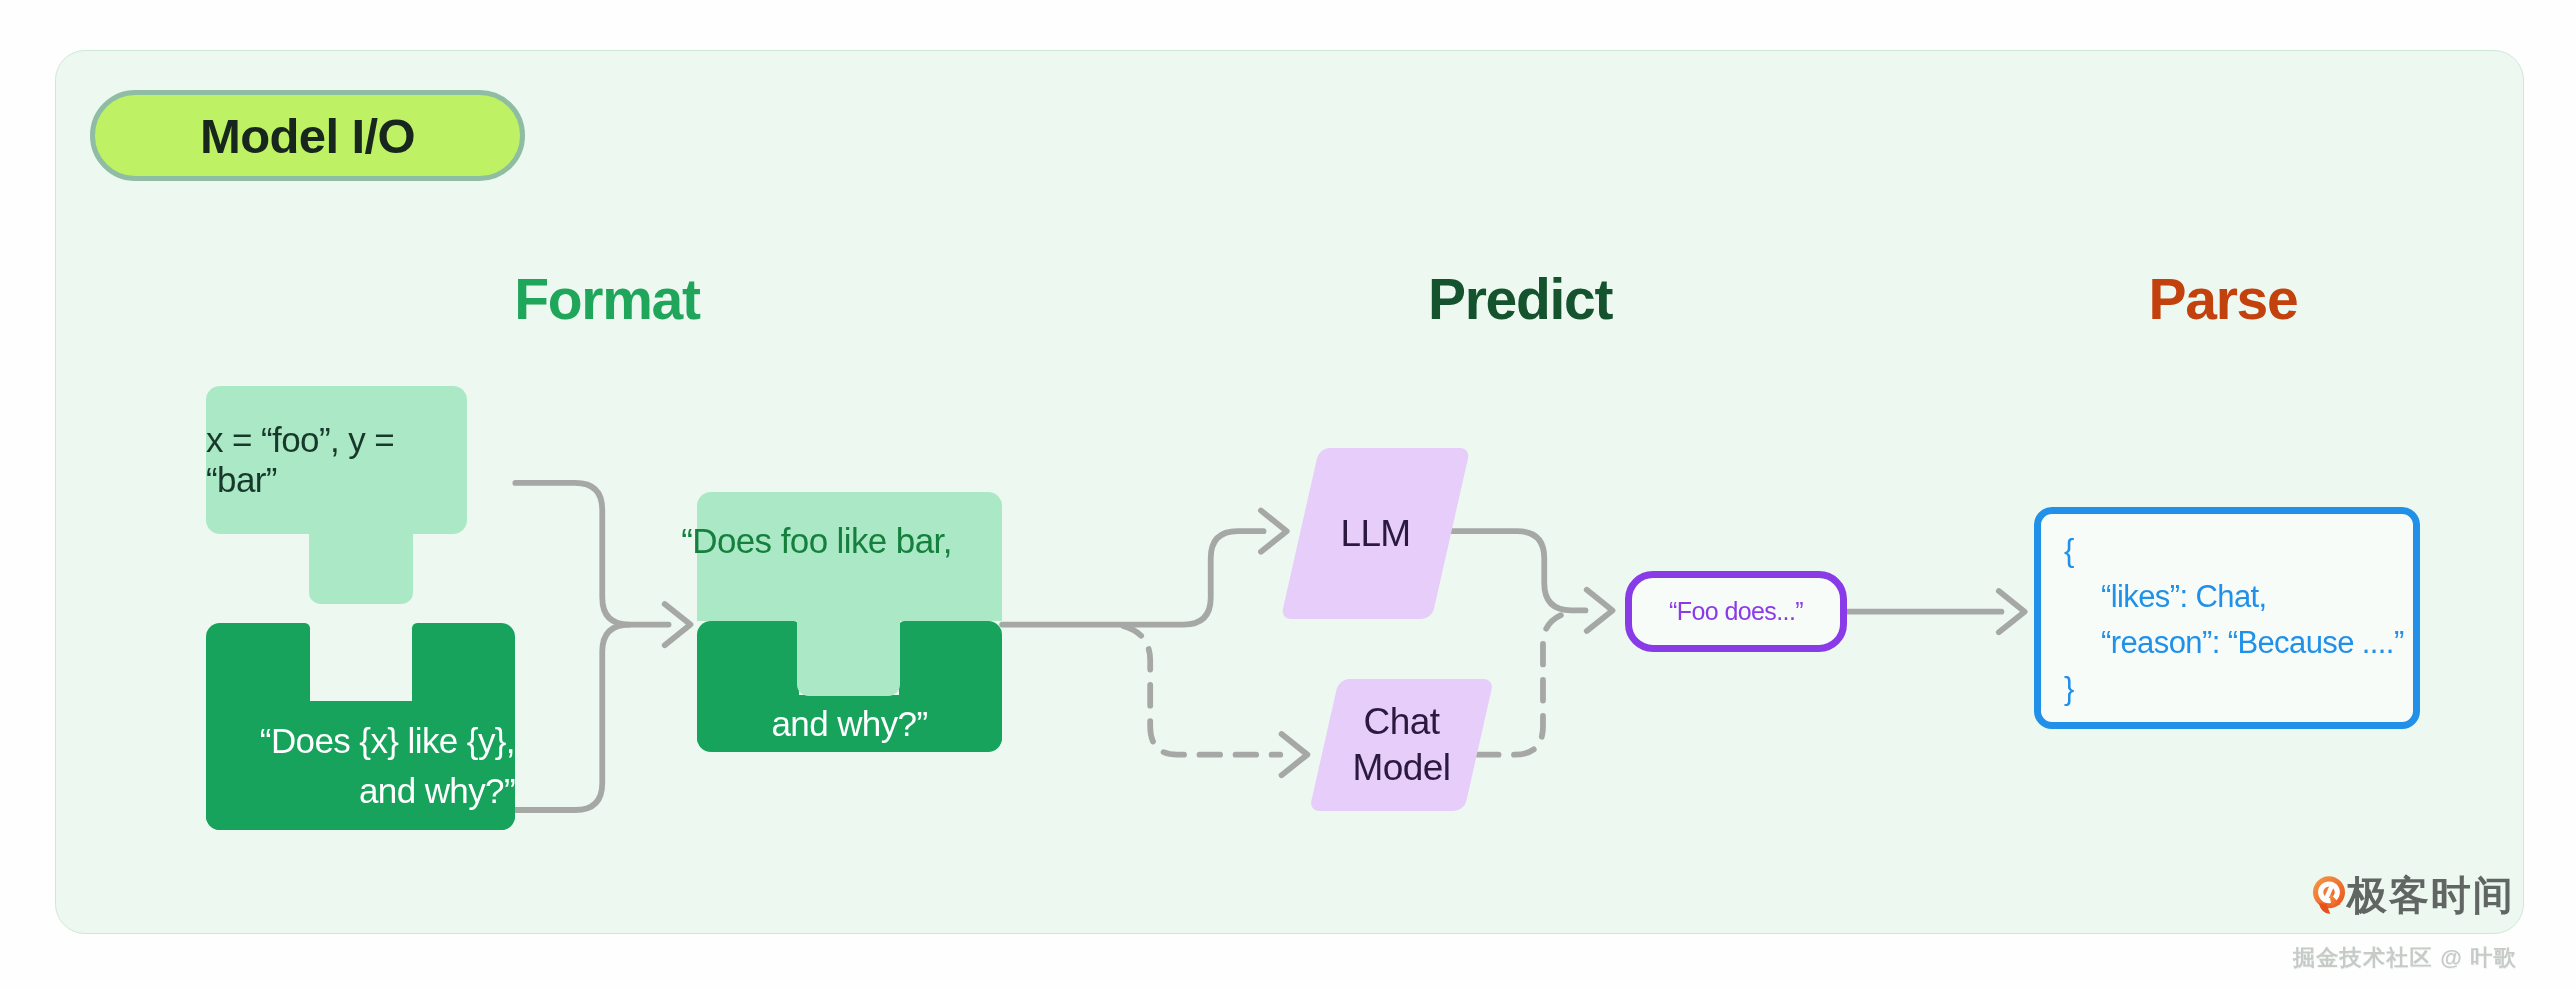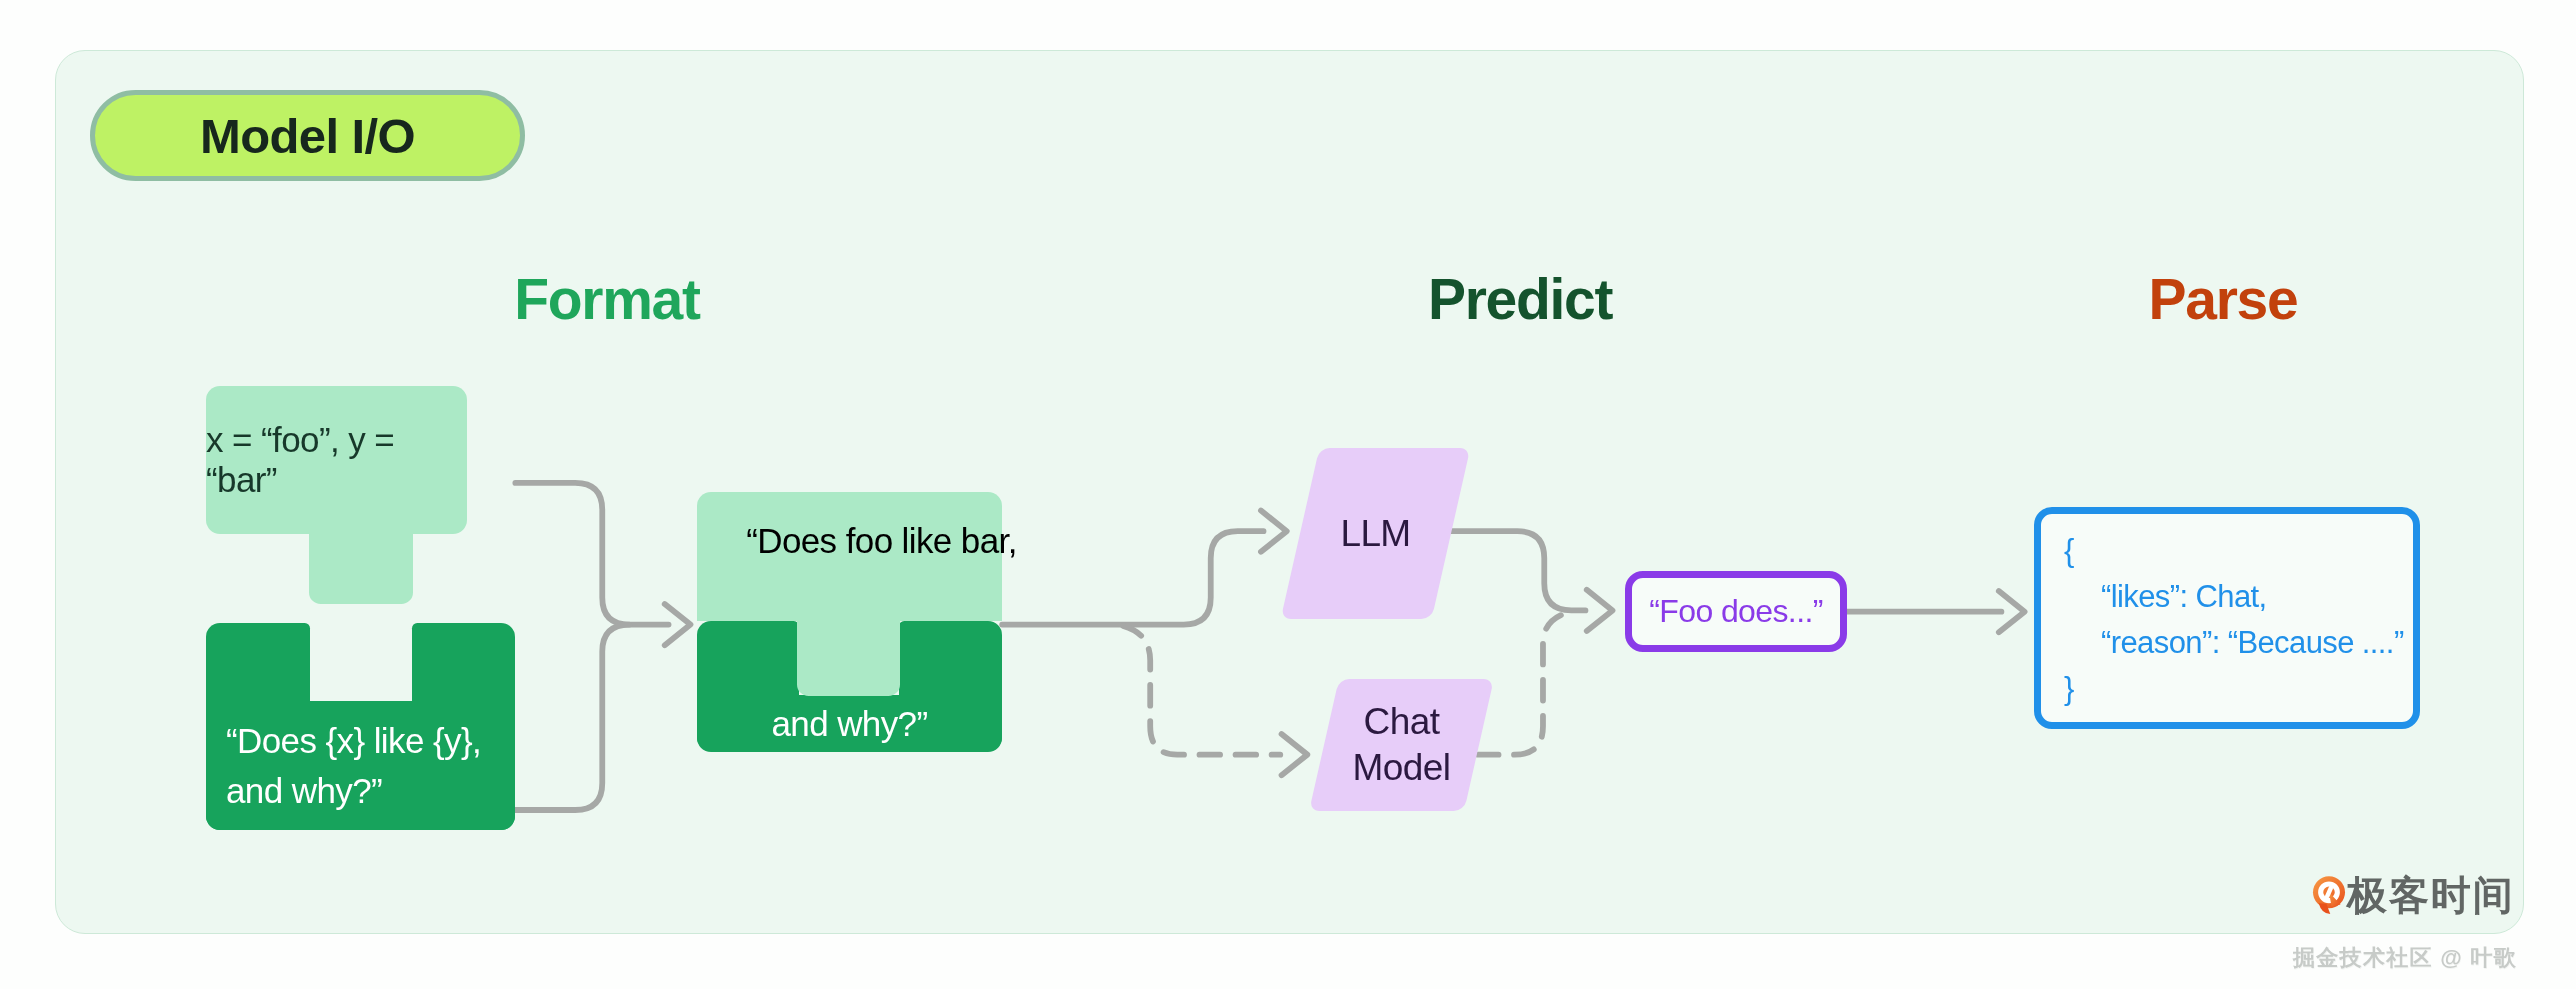--- a/index.html
+++ b/index.html
@@ -43,31 +43,31 @@
     position:absolute;left:309px;top:532px;width:104px;height:72px;
     background:#abe9c6;border-radius:0 0 11.6px 11.6px;
   }
   
   .tmpl-left , .tmpl-right , .tmpl-bottom{position:absolute;background:#17a35c;}
   .tmpl-left {left:206px;top:623px;width:104px;height:207px;border-radius:14px 5.2px 0 14px;}
   .tmpl-right{left:412px;top:623px;width:103px;height:207px;border-radius:5.2px 14px 14px 0;}
   .tmpl-bottom{left:206px;top:701px;width:309px;height:129px;border-radius:0 0 14px 14px;}
   .tmpl-text{
     position:absolute;left:206px;top:701px;width:309px;height:129px;
-    display:flex;flex-direction:column;align-items:flex-start;justify-content:center;
-    color:#ffffff;line-height:50px;text-align:center;padding-left:20px;
+    display:flex;flex-direction:column;align-items:flex-end;justify-content:center;
+    color:#ffffff;line-height:50px;text-align:center;
   }
   
   .merged-light{
     position:absolute;left:697px;top:492px;width:305px;height:129px;
     background:#abe9c6;border-radius:14px 14px 0 0;
   }
   .merged-light-text{
-    position:absolute;left:729px;top:509px;width:305px;height:64px;
-    display:flex;align-items:center;justify-content:center;color:#000000;
+    position:absolute;left:664px;top:509px;width:305px;height:64px;
+    display:flex;align-items:center;justify-content:center;color:#15803d;
   }
   .merged-tab{
     position:absolute;left:797px;top:620px;width:103px;height:76px;
     background:#abe9c6;border-radius:0 0 11.6px 11.6px;z-index:3;
   }
   .mergedk-left , .mergedk-right , .mergedk-bottom{position:absolute;background:#17a35c;}
   .mergedk-left {left:697px;top:621px;width:102px;height:130px;border-radius:14px 5.2px 0 14px;}
   .mergedk-right{left:899px;top:621px;width:103px;height:130px;border-radius:5.2px 14px 14px 0;}
   .mergedk-bottom{left:697px;top:695px;width:305px;height:57px;border-radius:0 0 14px 14px;}
   .mergedk-text{
@@ -82,23 +82,23 @@
   .para-inner{
     width:100%;height:100%;transform:skewX(12.75deg);
     display:flex;flex-direction:column;align-items:center;justify-content:center;
     color:#2b1940;font-size:37px;letter-spacing:-0.6px;line-height:46px;text-align:center;
   }
   .para-llm{left:1300px;top:448px;width:151px;height:171px;}
   .para-chat{left:1324px;top:679px;width:155px;height:132px;}
   
   .foo-box{
     position:absolute;left:1625px;top:571px;width:222px;height:81px;
-    background:#f7fcf9;border:7px solid #8a3be8;border-radius:18px;
+    background:#f7fcf9;border:7px solid #8a3be8;border-radius:28px;
     display:flex;align-items:center;justify-content:center;
-    color:#8a3be8;box-sizing:border-box;font-size:32px;letter-spacing:-0.6px;
+    color:#8a3be8;box-sizing:border-box;font-size:25px;letter-spacing:-0.6px;
   }
   
   .parse-box{
     position:absolute;left:2034px;top:507px;width:386px;height:222px;
     background:#f7fcf9;border:7px solid #2090e9;border-radius:18px;
     box-sizing:border-box;color:#2090e9;
   }
   .parse-lines{position:absolute;left:23px;top:14px;font-size:31px;line-height:46px;letter-spacing:-0.6px;}
   .json-indent{padding-left:37px;}
   

